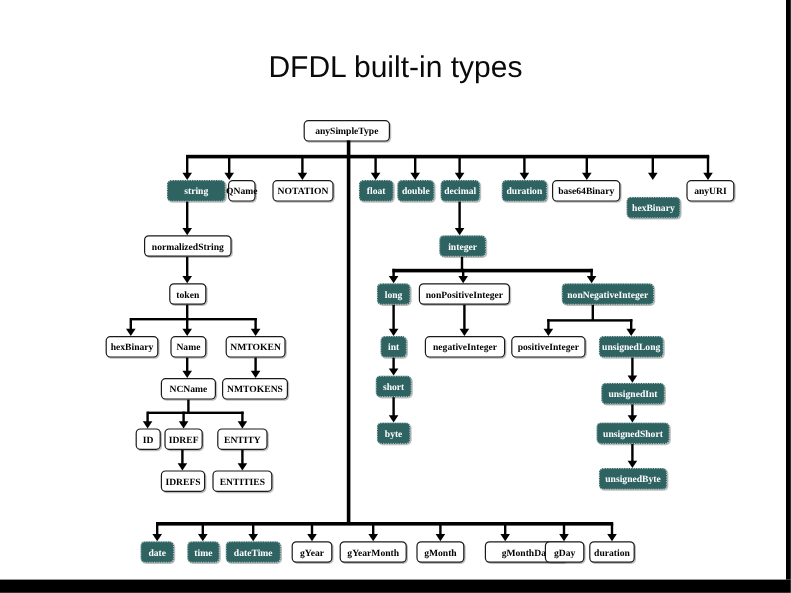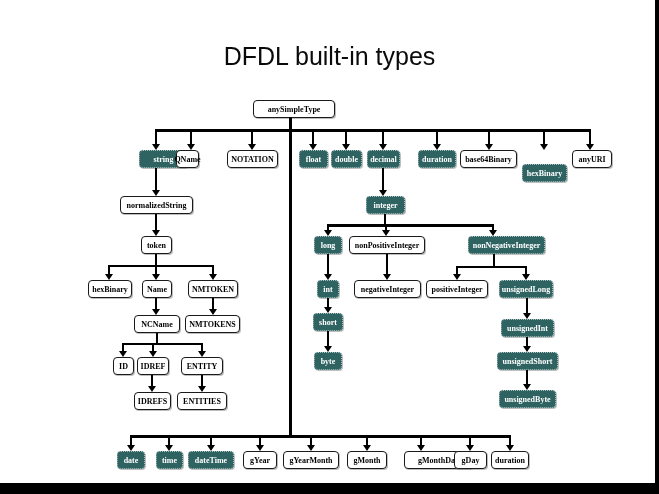--- a/index.html
+++ b/index.html
@@ -29,24 +29,24 @@
   .frame-right  { position:absolute; left:655px; top:0; width:4px; height:483px; background:#000; }
   .frame-bottom { position:absolute; left:0; top:483px; width:659px; height:11px; background:#000; }
 </style>
 </head>
 <body>
 
 <div class="slide-title">DFDL built-in types</div>
 
 <div id="diagram">
 
-  <div class="node light" style="left:253px;top:100px;width:82px">anySimpleType</div>
+  <div class="node light" style="left:253px;top:100px;width:72px">anySimpleType</div>
 
   <div class="node dark" style="left:139px;top:150px;width:49px">string</div>
-  <div class="node light" style="left:176px;top:150px;width:23px">QName</div>
+  <div class="node light" style="left:190px;top:150px;width:23px">QName</div>
   <div class="node light" style="left:227px;top:150px;width:51px">NOTATION</div>
   <div class="node dark" style="left:299px;top:150px;width:29px">float</div>
   <div class="node dark" style="left:331px;top:150px;width:31px">double</div>
   <div class="node dark" style="left:367px;top:150px;width:33px">decimal</div>
   <div class="node dark" style="left:418px;top:150px;width:38px">duration</div>
   <div class="node light" style="left:460px;top:150px;width:57px">base64Binary</div>
   <div class="node dark" style="left:522px;top:164px;width:45px">hexBinary</div>
   <div class="node light" style="left:572px;top:150px;width:40px">anyURI</div>
 
   <div class="node light" style="left:120px;top:196px;width:73px">normalizedString</div>

